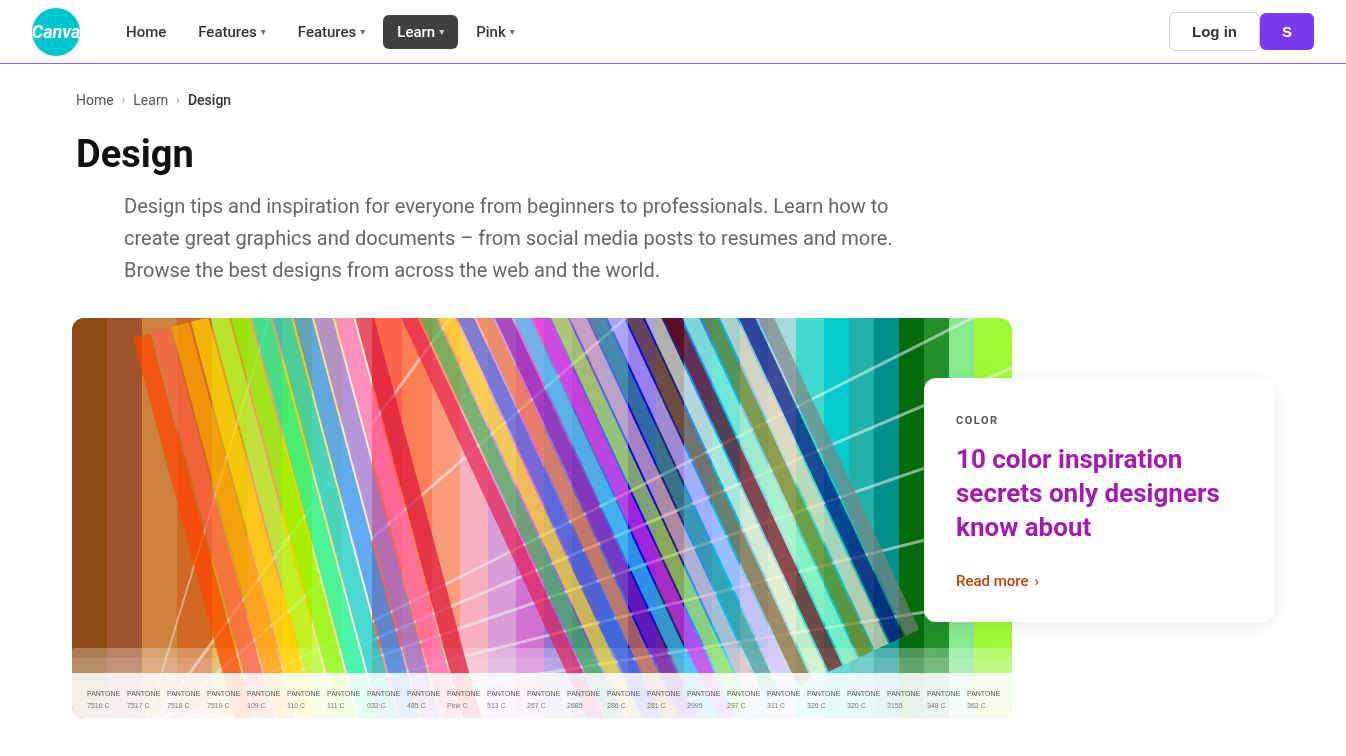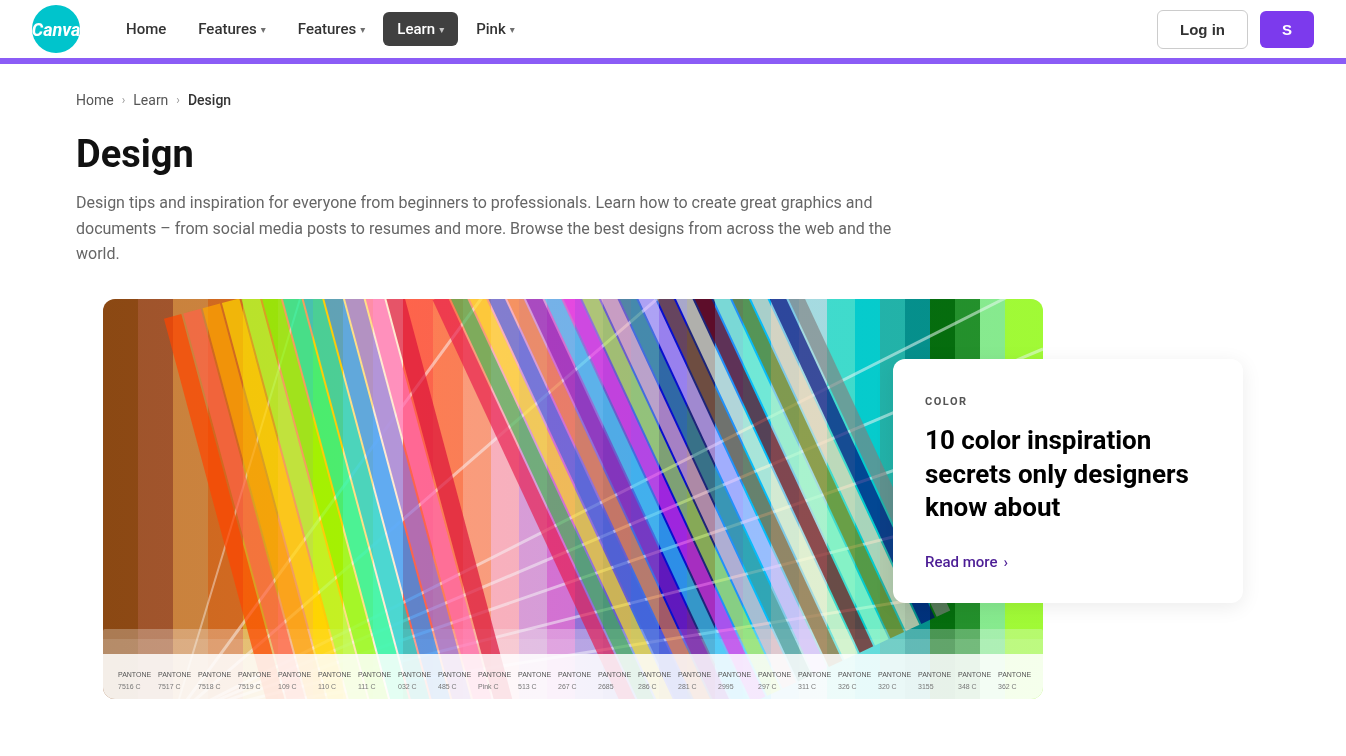--- a/index.html
+++ b/index.html
@@ -15,21 +15,21 @@
       width: 1346px;
       overflow-x: hidden;
     }
 
     
     .navbar {
       display: flex;
       align-items: center;
       height: 64px;
       padding: 0 32px;
-      border-bottom: 6px solid #8b5cf6;
+      border-bottom: 1px solid #8b5cf6;
       background: #ffffff;
       position: sticky;
       top: 0;
       z-index: 100;
     }
 
     .nav-logo {
       width: 48px;
       height: 48px;
       background: #00c4cc;
@@ -74,21 +74,20 @@
     }
 
     .nav-chevron {
       font-size: 10px;
       opacity: 0.7;
     }
 
     .nav-right {
       display: flex;
       align-items: center;
-      gap: 12px;
       margin-left: auto;
     }
 
     .btn-login {
       padding: 10px 22px;
       border: 1px solid #ccc;
       border-radius: 6px;
       background: white;
       font-size: 15px;
       font-weight: 600;
@@ -138,30 +137,31 @@
     }
 
     .page-title {
       font-size: 38px;
       font-weight: 700;
       color: #111;
       margin-bottom: 14px;
     }
 
     .page-description {
-      font-size: 16px;
+      font-size: 20px;
       color: #666;
       line-height: 1.6;
       max-width: 820px;
+      margin-left: 48px;
     }
 
     
     .featured-section {
       display: flex;
-      margin: 0 103px;
+      margin: 0 72px;
       position: relative;
     }
 
     .featured-image-container {
       width: 940px;
       height: 400px;
       border-radius: 12px;
       overflow: hidden;
       flex-shrink: 0;
       position: relative;
@@ -184,31 +184,31 @@
       font-weight: 700;
       letter-spacing: 1.5px;
       color: #555;
       text-transform: uppercase;
       margin-bottom: 16px;
     }
 
     .card-title {
       font-size: 26px;
       font-weight: 700;
-      color: #000000;
+      color: #a21caf;
       line-height: 1.3;
       margin-bottom: 28px;
     }
 
     .card-read-more {
       display: flex;
       align-items: center;
       gap: 6px;
       font-size: 15px;
-      color: #4c1d95;
+      color: #c2410c;
       font-weight: 500;
       cursor: pointer;
       text-decoration: none;
     }
 
     
     .pantone-canvas {
       width: 940px;
       height: 400px;
     }

